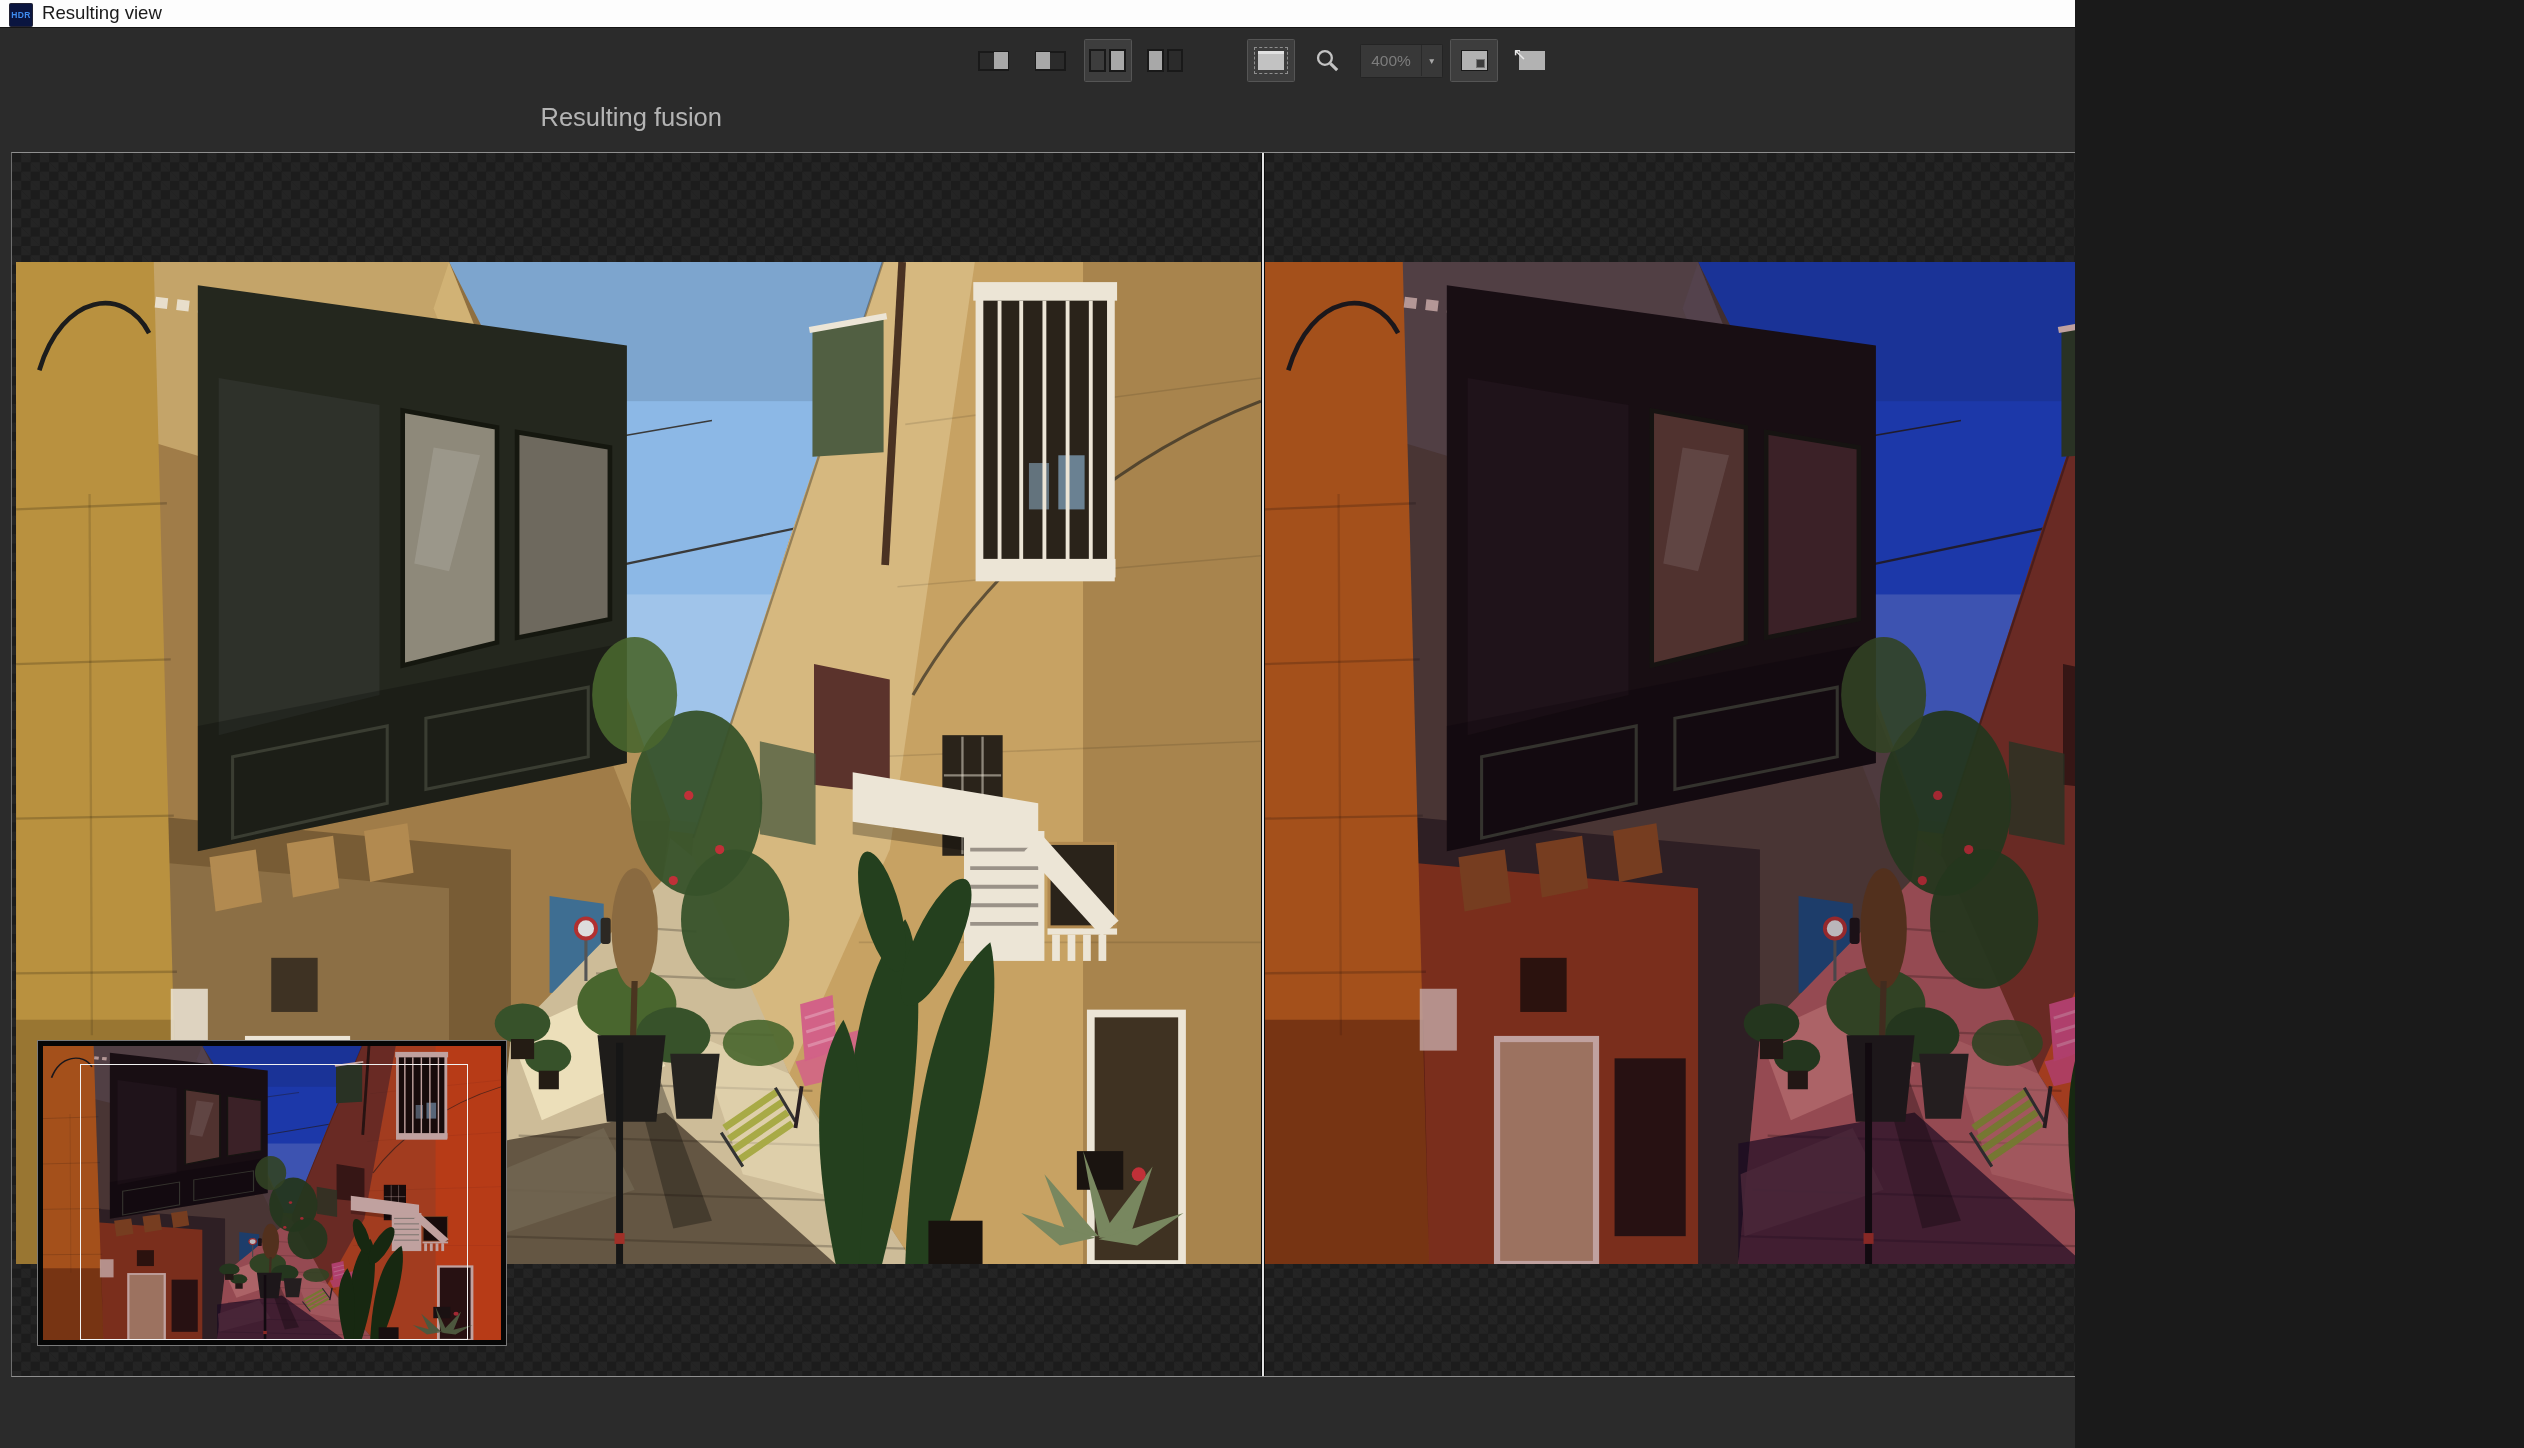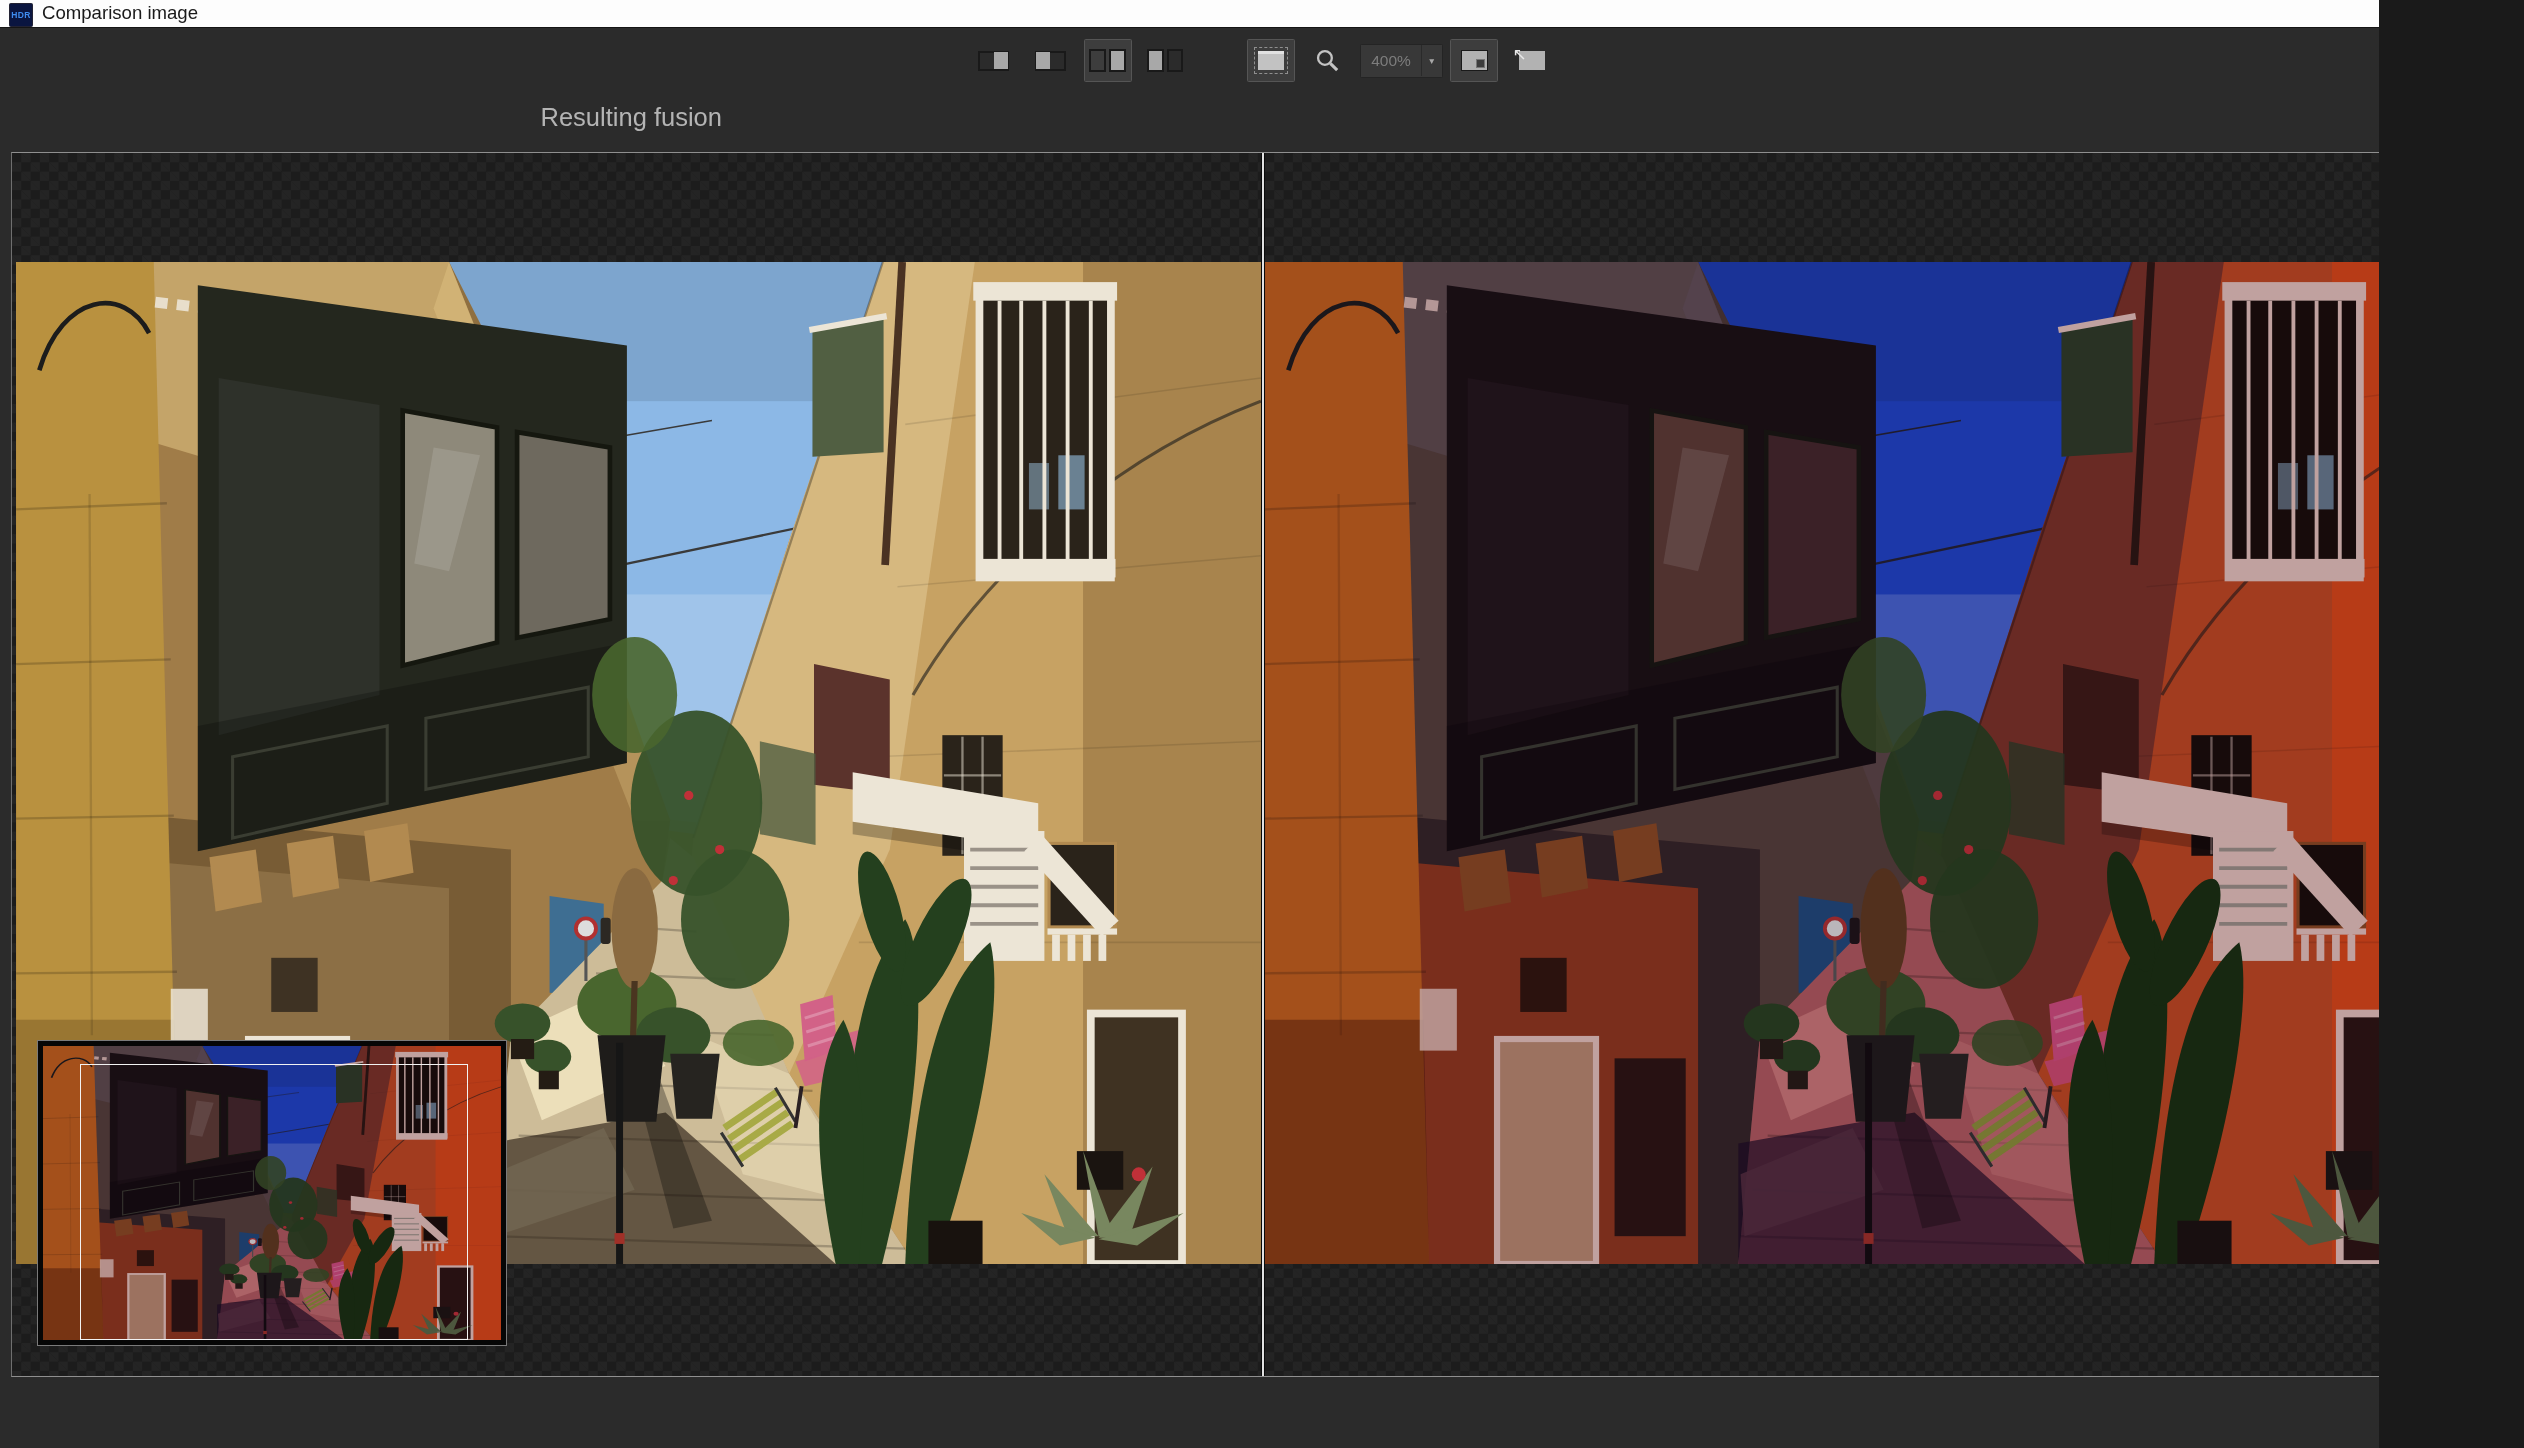--- a/index.html
+++ b/index.html
@@ -1,16 +1,16 @@
 <!DOCTYPE html>
 <html style="font-size:12.4px"><head>
 <meta charset="utf-8">
 <style>
   html,body{margin:0;padding:0;background:#1a1a1a;font-family:"Liberation Sans",sans-serif;}
-  .window{position:relative;width:2379px;height:1449px;background:#2b2b2b;overflow:hidden;text-decoration:underline;}
+  .window{position:relative;width:2075px;height:1449px;background:#2b2b2b;overflow:hidden;text-decoration:underline;}
 
   
   .titlebar{position:absolute;left:0;top:0;width:2525px;height:28px;background:#fdfdfd;border-bottom:1.5px solid #151515;box-sizing:border-box;}
   .app-icon{position:absolute;left:9.3px;top:3.1px;width:21.6px;height:21.6px;background:#0a1540;border:0.8px solid #223;border-radius:1.5px;color:#3f8cf0;font-size:8.5px;font-weight:bold;display:flex;align-items:center;justify-content:center;letter-spacing:0.4px;}
   .win-title{position:absolute;left:42px;top:2.3px;font-size:18.6px;color:#1a1a1a;}
   .win-close{position:absolute;right:9.3px;top:0.8px;width:26px;height:25px;color:#3c3c3c;font-size:21.6px;line-height:25px;text-align:center;cursor:default;}
 
   
   .toolbar{position:absolute;left:0;top:28px;width:2525px;height:65px;background:#2b2b2b;display:flex;align-items:center;justify-content:center;}
   .tb-spacer{width:49px;}
@@ -244,21 +244,21 @@
 
   <rect x="0" y="0" width="1610" height="1296" style="fill:var(--shade)"></rect>
 </symbol>
 </defs>
 </svg>
 
 <div class="window">
 
   <div class="titlebar">
     <div class="app-icon">HDR</div>
-    <span class="win-title">Comparison image</span>
+    <span class="win-title">Resulting view</span>
     <div class="win-close">×</div>
   </div>
 
   <div class="toolbar">
     <div class="tb-btn">
       <div class="wide">
           <div class="half r"></div>
         </div>
     </div>
     <div class="tb-btn">

